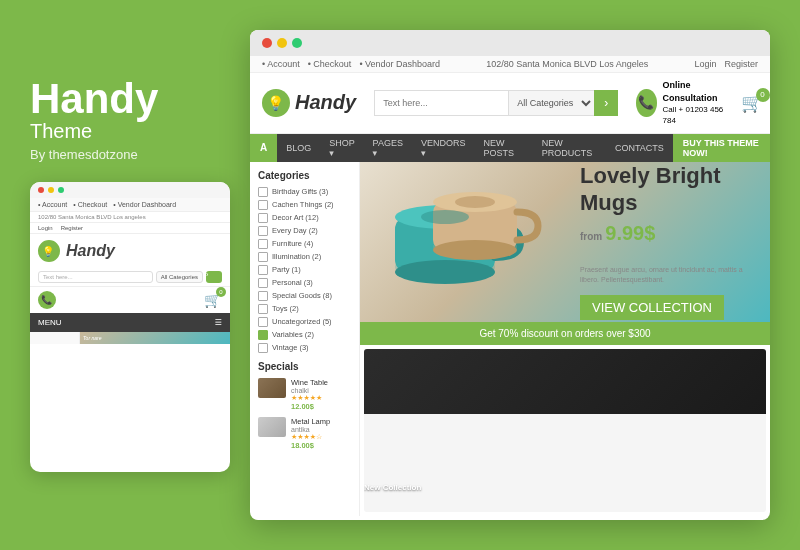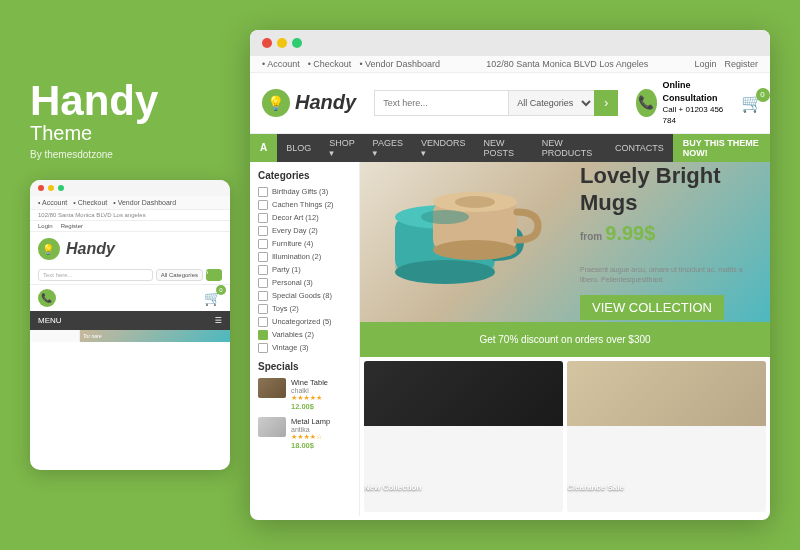--- a/index.html
+++ b/index.html
@@ -27,21 +27,21 @@
       color: white;
       line-height: 1;
     }
     .brand-subtitle {
       font-size: 20px;
       font-weight: 300;
       color: white;
       margin-bottom: 4px;
     }
     .brand-by {
-      font-size: 10px;
+      font-size: 13px;
       color: rgba(255,255,255,0.85);
       margin-bottom: 20px;
     }
 
     
     .mobile-mockup {
       width: 200px;
       height: 290px;
       background: white;
       border-radius: 10px;
@@ -458,21 +458,21 @@
       padding: 5px 12px;
       font-size: 13px;
       border-radius: 0;
       cursor: pointer;
     }
 
     .discount-banner {
       background: #7db84a;
       color: white;
       text-align: center;
-      padding: 12px;
+      padding: 6px;
       font-size: 10px;
     }
 
     .products-preview {
       display: flex;
       gap: 4px;
       padding: 4px;
       flex: 1;
     }
     .product-preview-card {
@@ -731,20 +731,16 @@
         </div>
       </div>
 
       <div class="discount-banner">Get 70% discount on orders over $300</div>
 
       <div class="products-preview">
         <div class="product-preview-card">
           <div class="product-preview-img dark"></div>
           <div class="product-preview-label">New Collection</div>
         </div>
-        <div class="product-preview-card">
-          <div class="product-preview-img" style="background:linear-gradient(135deg,#d4c4a0 0%,#b8a888 100%);"></div>
-          <div class="product-preview-label">Clearance Sale</div>
-        </div>
       </div>
     </div>
   </div>
 </div>
 
 </body></html>

